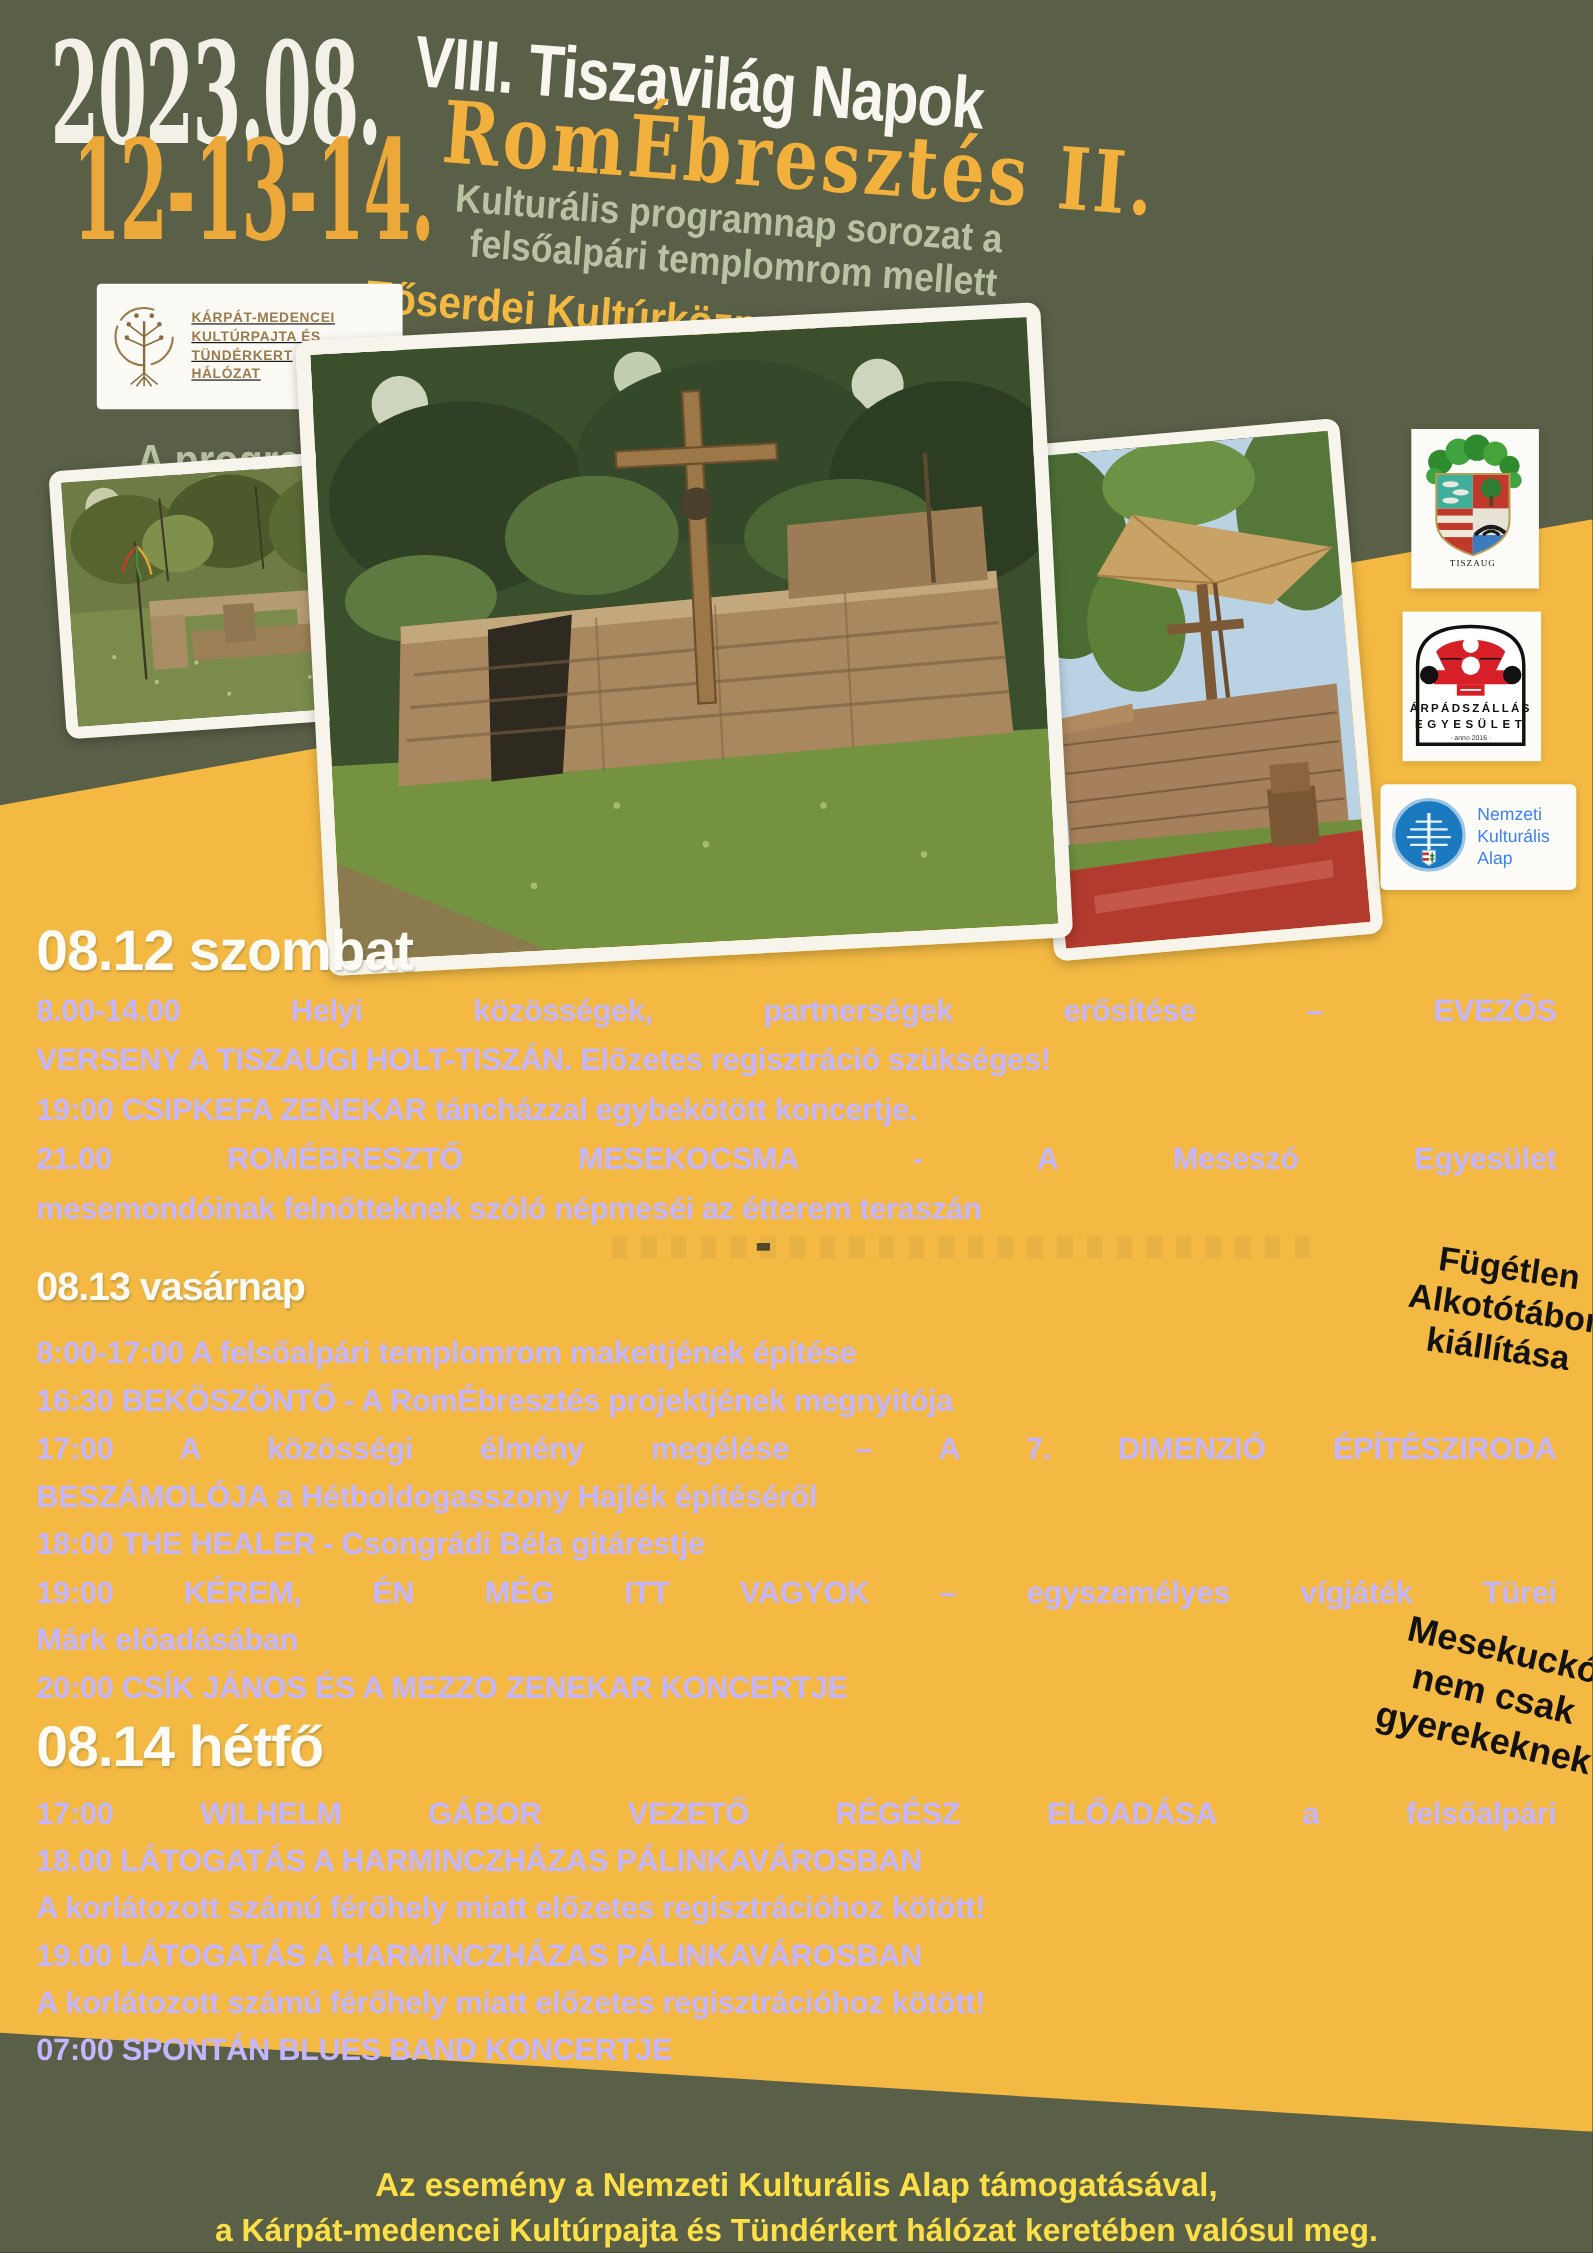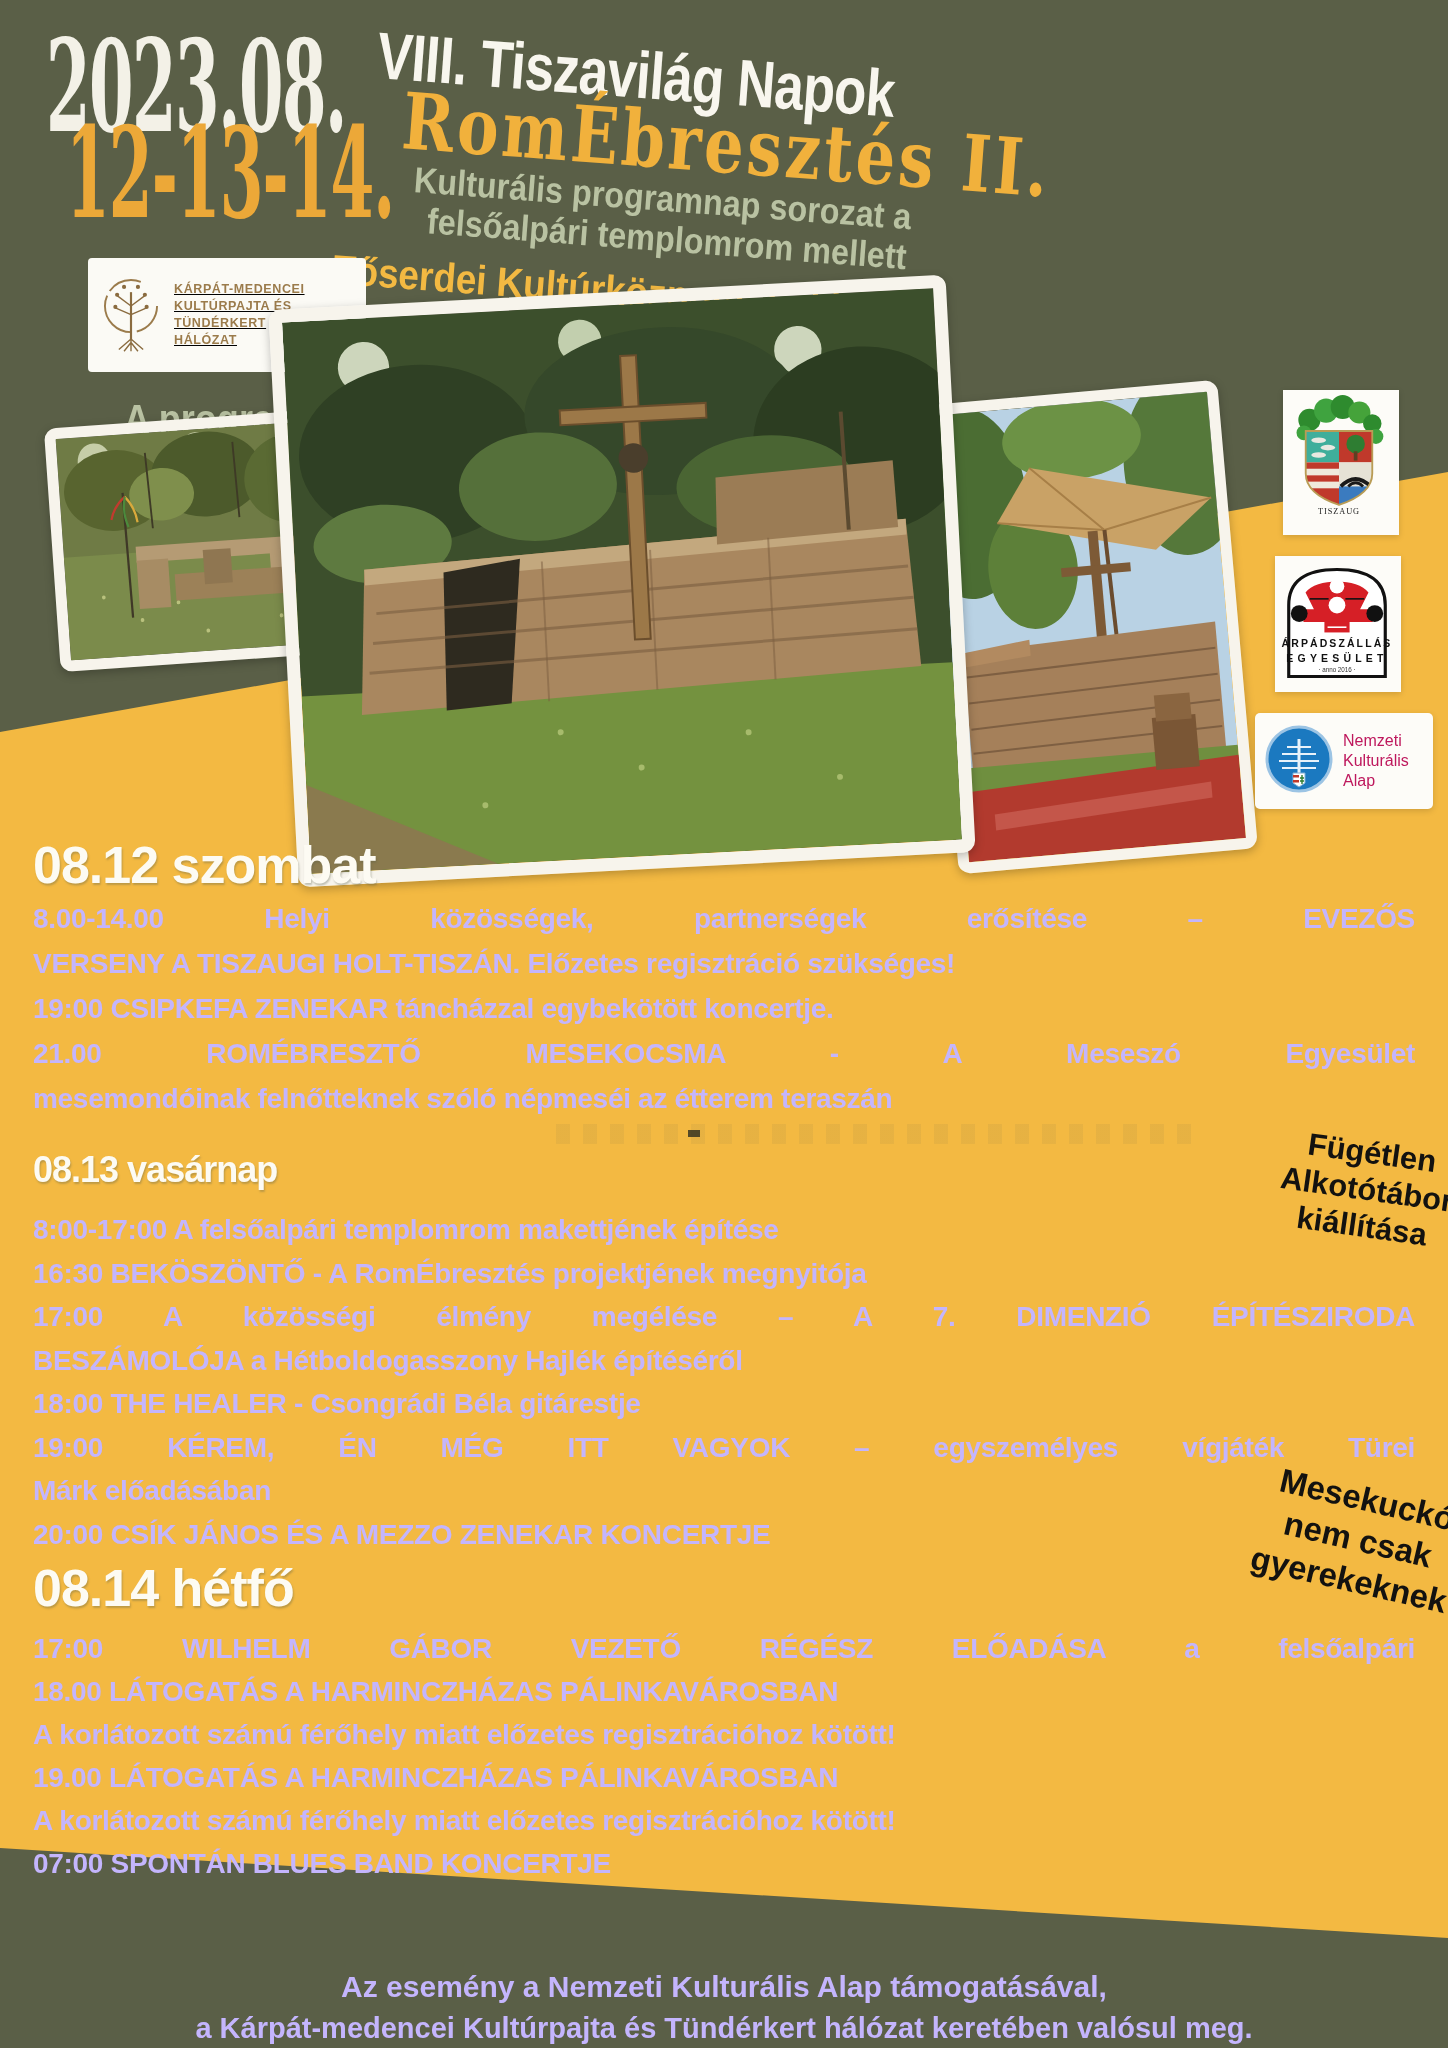--- a/index.html
+++ b/index.html
@@ -46,38 +46,38 @@
   .ph-right{left:938px;top:392px;width:278px;height:448px;transform:rotate(-5deg);z-index:3;}
   .ph-mid{left:283px;top:292px;width:652px;height:552px;transform:rotate(-3deg);
           border-width:13px;z-index:4;}
   .photo svg{display:block;width:100%;height:100%;}
   
   .card{background:#fdfcf8;z-index:5;box-shadow:0 2px 6px rgba(0,0,0,.15);}
   .tiszaug{left:1283px;top:390px;width:116px;height:145px;padding:4px 6px;box-sizing:border-box;}
   .arpad{left:1275px;top:556px;width:126px;height:136px;padding:3px;box-sizing:border-box;}
   .nka{left:1255px;top:713px;width:178px;height:96px;border-radius:5px;display:flex;
        align-items:center;gap:8px;padding:8px;box-sizing:border-box;}
-  .nkatxt{color:#be185d;font-size:16px;line-height:20px;}
+  .nkatxt{color:#3b82f6;font-size:16px;line-height:20px;}
   
   .section{left:33px;width:1382px;z-index:6;}
   .sec0{top:838px;} .sec1{top:1144px;} .sec2{top:1560px;}
   .sechead{font-weight:bold;color:#fdfbf3;letter-spacing:-1px;
            text-shadow:1px 2px 2px rgba(90,95,71,.35);}
   .sec0 .sechead{font-size:52px;line-height:54px;margin-bottom:4px;}
   .sec1 .sechead{font-size:36px;line-height:52px;margin-bottom:12px;}
   .sec2 .sechead{font-size:52px;line-height:56px;margin-bottom:11px;}
   .pline{font-weight:bold;color:#c4b5fd;font-size:28px;letter-spacing:-.3px;white-space:nowrap;}
   .sec0 .pline{line-height:45px;} .sec1 .pline{line-height:43.5px;} .sec2 .pline{line-height:43px;}
   .jst{white-space:normal;text-align:justify;text-align-last:justify;}
   
   .note{z-index:6;font-weight:bold;color:#131210;text-align:center;}
   .note1{left:1262px;top:1134px;width:210px;transform:rotate(8deg);font-size:31px;line-height:37px;}
   .note2{left:1248px;top:1478px;width:220px;transform:rotate(13deg);font-size:33px;line-height:41px;}
   
-  .foot{left:0;width:1448px;text-align:center;font-weight:bold;color:#c4b5fd;z-index:6;}
+  .foot{left:0;width:1448px;text-align:center;font-weight:bold;color:#fde047;z-index:6;}
   .foot1{top:1970px;font-size:30px;}
   .foot2{top:2012px;font-size:29px;}
   
   .ghost{left:556px;top:1124px;width:640px;height:20px;opacity:.5;z-index:2;
          background:repeating-linear-gradient(90deg,rgba(90,95,71,.16) 0 14px,transparent 14px 27px);}
   .ghostdash{left:688px;top:1130px;width:12px;height:7px;background:rgba(45,45,33,.8);z-index:2;}
 </style>
 </head>
 <body>
 

